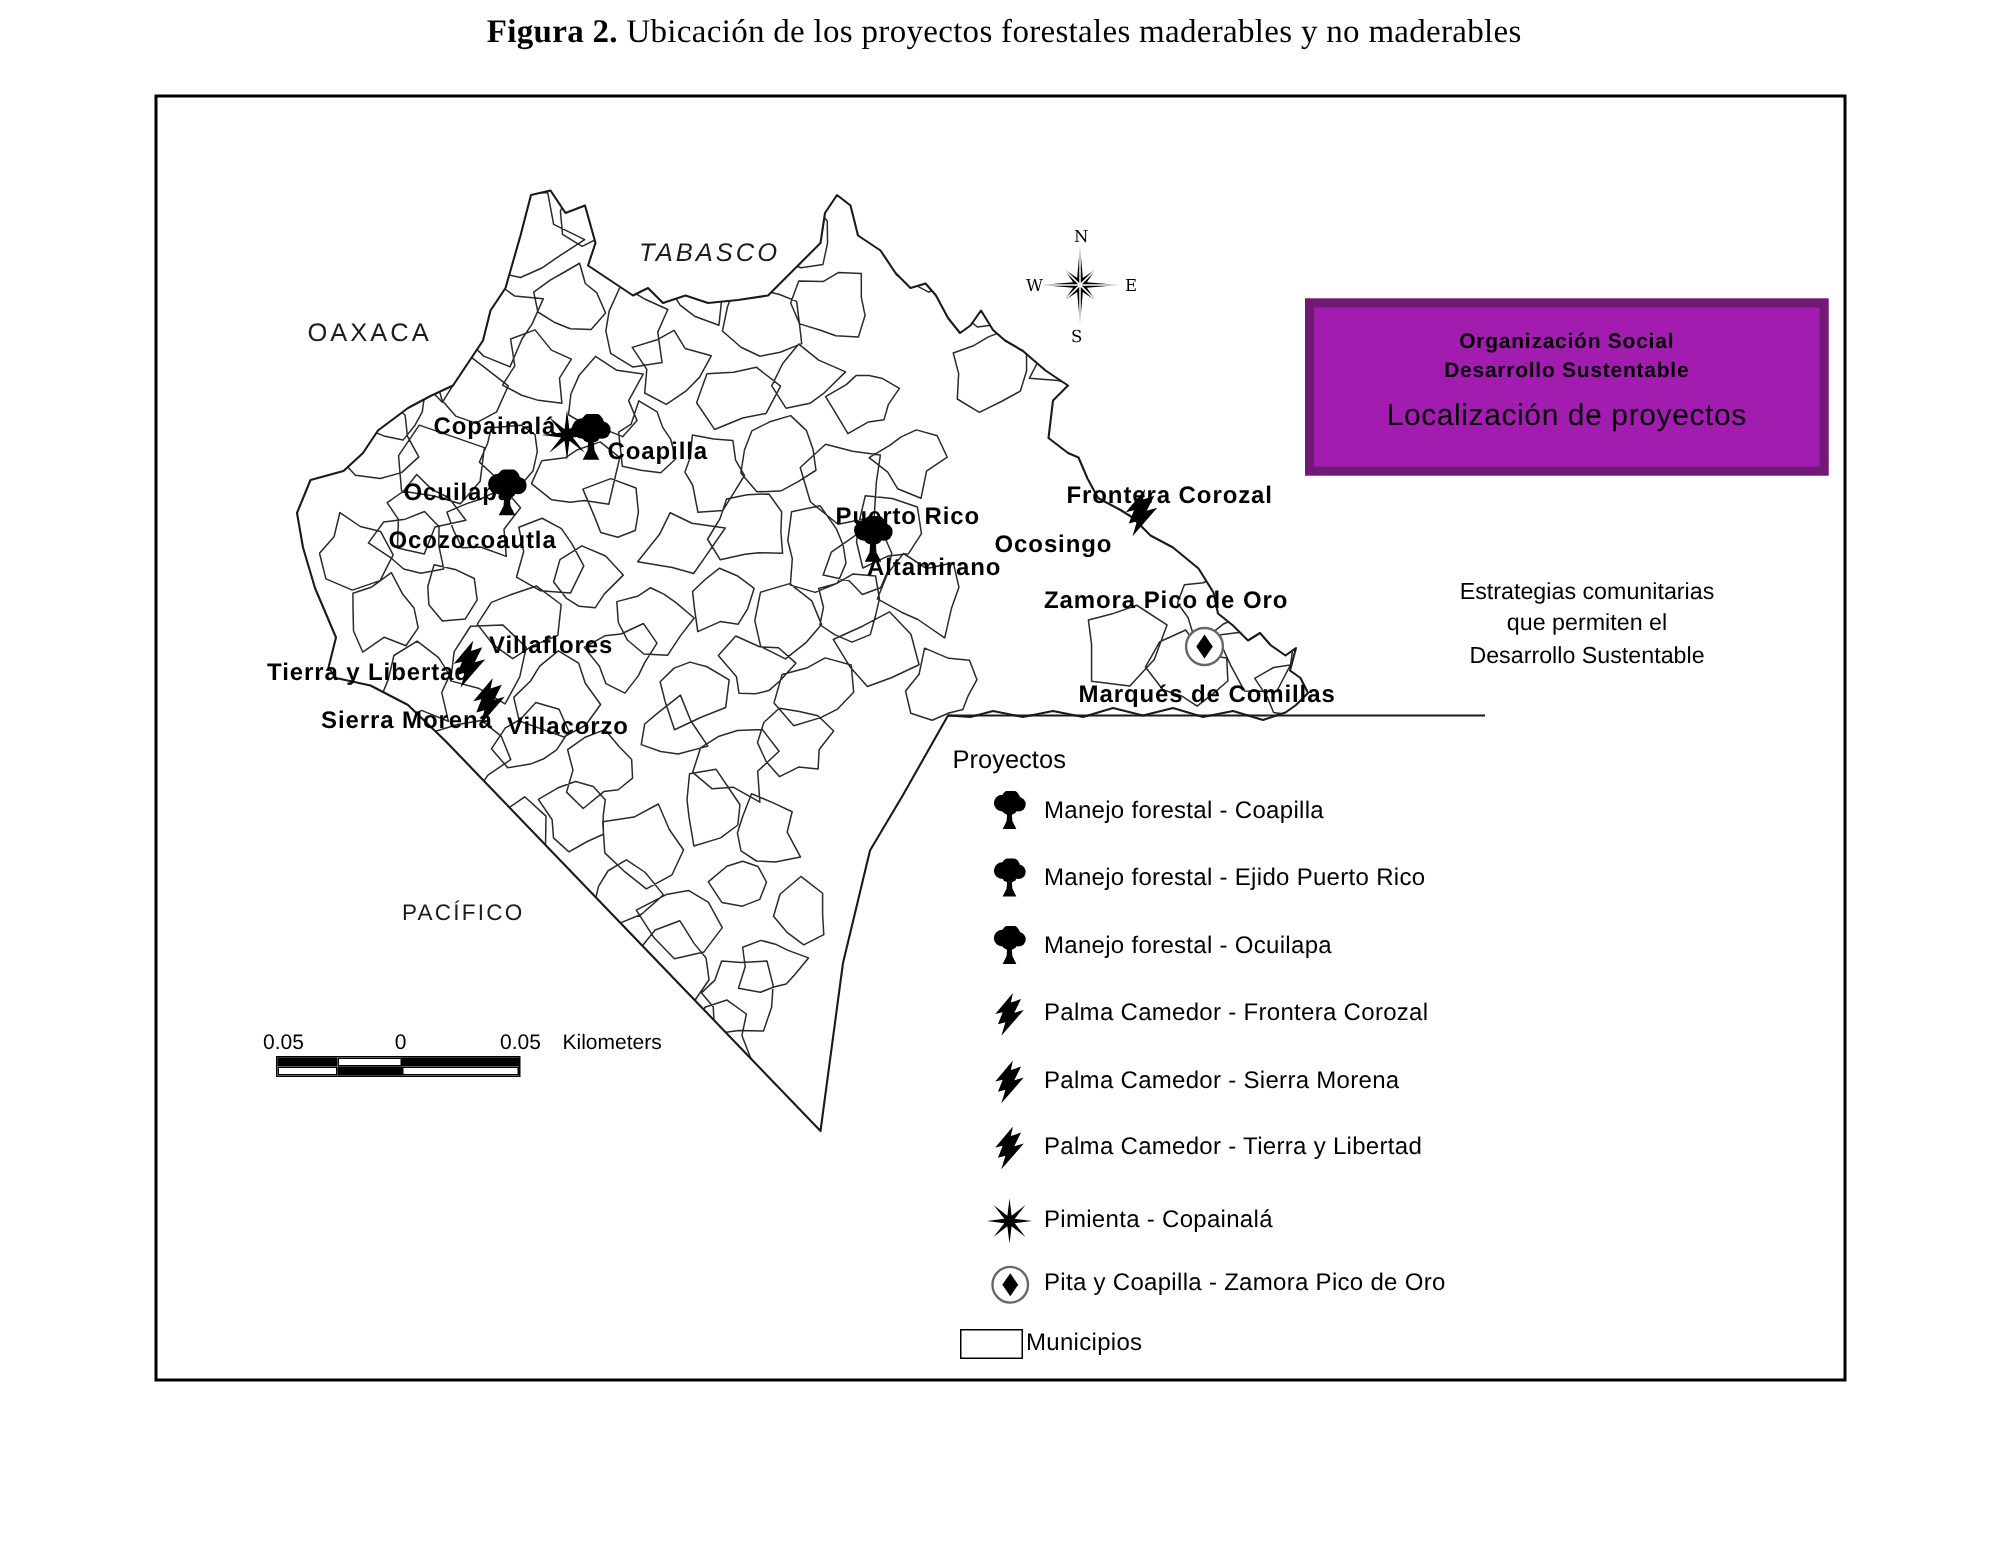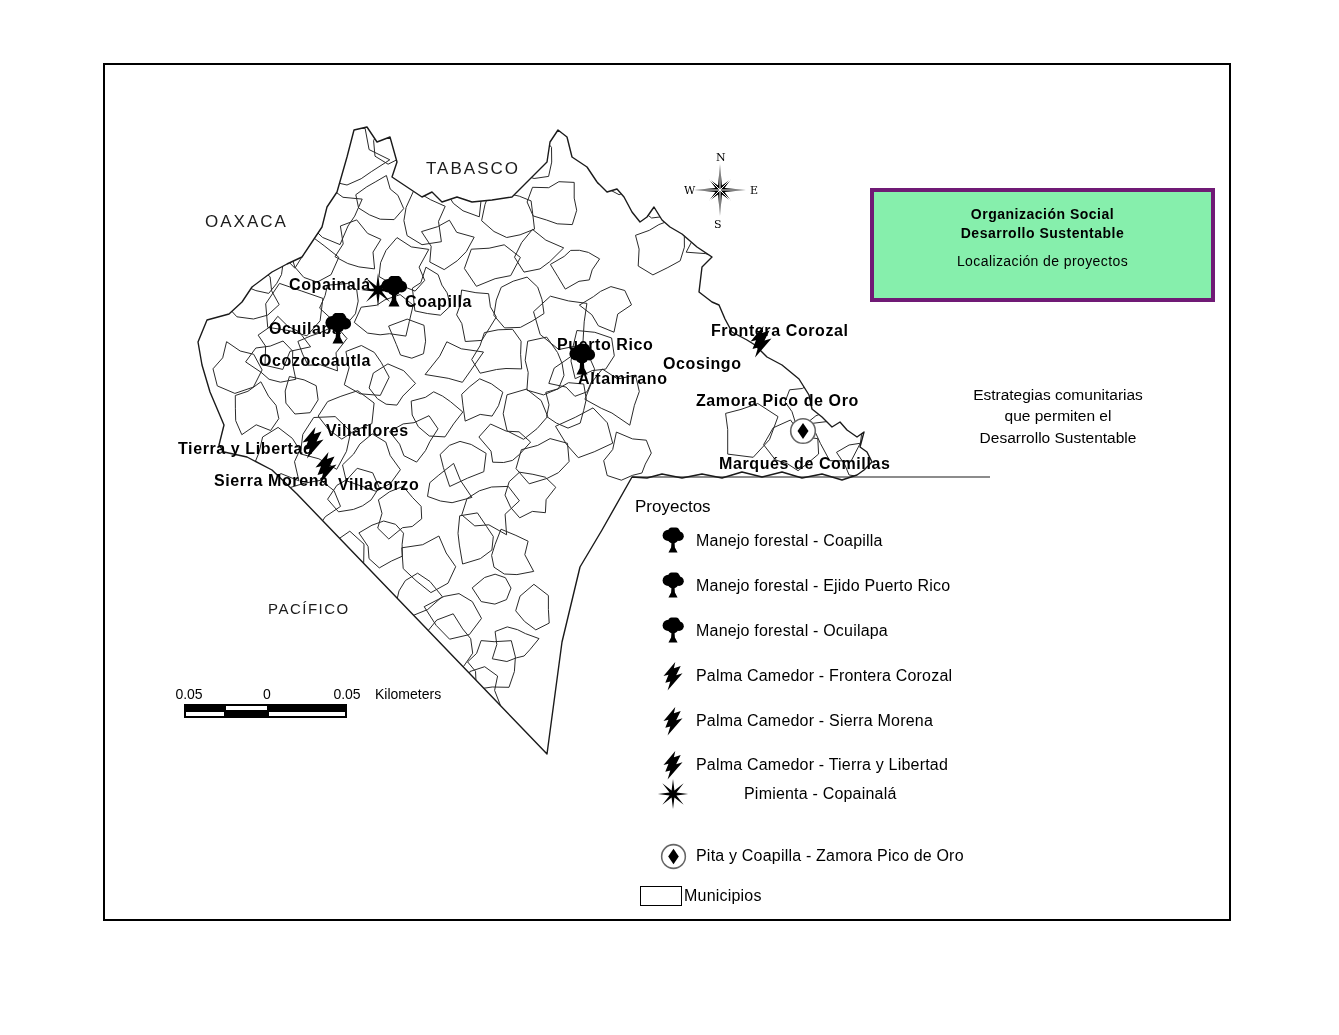--- a/index.html
+++ b/index.html
@@ -14,25 +14,25 @@
          border:2px solid #000;background:#fff;}
   #mapsvg{position:absolute;left:0;top:0;}
   
   .region{position:absolute;font-size:17px;letter-spacing:2px;color:#1c1c1c;}
   .region.small{font-size:15px;letter-spacing:1.5px;}
   
   .plc{position:absolute;font-size:16px;font-weight:bold;letter-spacing:.6px;white-space:nowrap;}
   
   .cdir{position:absolute;font-family:"DejaVu Serif",serif;font-size:11px;}
   
-  #infobox{position:absolute;left:765px;top:123px;width:337px;height:106px;
-           background:#86efac;border:4px solid #701a75;text-align:center;}
+  #infobox{position:absolute;left:765px;top:134px;width:337px;height:106px;
+           background:#a21caf;border:6px solid #701a75;text-align:center;}
   #infobox .l1{margin-top:14px;font-size:14px;font-weight:bold;letter-spacing:.5px;}
   #infobox .l2{margin-top:3px;font-size:14px;font-weight:bold;letter-spacing:.5px;}
-  #infobox .l3{margin-top:12px;font-size:14px;letter-spacing:.4px;}
+  #infobox .l3{margin-top:12px;font-size:20px;letter-spacing:.4px;}
   
   #sidenote{position:absolute;left:833px;top:319px;width:240px;text-align:center;
             font-size:15.5px;line-height:1.38;white-space:pre-line;}
   
   #legend{position:absolute;left:527px;top:432px;width:420px;}
   #legend .hdr{position:absolute;left:3px;top:0;font-size:17px;}
   .lrow{position:absolute;display:flex;align-items:center;height:34px;}
   .lrow .ic{width:46px;display:flex;justify-content:center;align-items:center;}
   .lrow .tx{font-size:16px;letter-spacing:.2px;white-space:nowrap;}
   .muniswatch{width:40px;height:18px;background:#fff;border:1.5px solid #000;}
@@ -47,20 +47,23 @@
   #sb-bar .w{background:#fff;border:1px solid #000;}
   
   #source{position:absolute;left:85px;top:940px;font-family:"Liberation Serif",serif;
           font-size:18.5px;}
 </style>
 </head>
 <body>
 
 <div id="page">
 
+  <div id="fig-title">
+    <span class="b">Figura 2.</span><span> Ubicación de los proyectos forestales maderables y no maderables</span>
+  </div>
 
   <div id="frame">
 
     <svg id="mapsvg" width="1124" height="854" viewBox="0 0 1124 854">
       <defs>
         <clipPath id="stateClip">
             <polygon id="clipPoly" points="232,127 242,92 249,65 262,62 272,77 285,72 292,97 287,112 302,122 317,132 327,127 337,137 352,132 367,137 387,135 407,132 417,122 427,112 442,97 445,77 453,65 462,72 467,92 482,102 492,117 502,127 512,124 519,132 527,147 535,157 542,152 549,142 557,155 565,162 577,169 592,182 607,192 597,202 594,227 607,237 614,240 620,254 627,267 642,275 650,280 662,292 677,300 694,314 704,330 707,344 717,352 727,362 735,357 742,365 752,372 759,367 755,382 762,387 767,397 759,405 752,410 737,415 717,409 697,413 677,407 657,412 637,407 617,413 597,409 577,413 557,409 542,413 527,412 497,465 475,502 457,577 442,689 417,663 392,637 367,611 342,585 317,559 292,533 267,507 242,481 217,455 192,429 167,405 142,392 119,387 114,380 119,360 105,327 97,300 93,277 102,255 124,249 137,237 147,222 167,207 182,199 197,192 207,177 217,162 222,142"></polygon>
           </clipPath>
 
         <symbol id="sym-tree" viewBox="0 0 30 34">
@@ -110,21 +113,21 @@
       <use href="#sym-tree" x="274" y="211" width="30" height="33"></use>
       <use href="#sym-tree" x="218" y="248" width="30" height="33"></use>
       <use href="#sym-tree" x="462" y="279" width="30" height="33"></use>
       <use href="#sym-bolt" x="645" y="261" width="22" height="32"></use>
       <use href="#sym-bolt" x="197" y="362" width="22" height="32"></use>
       <use href="#sym-bolt" x="210" y="387" width="22" height="32"></use>
       <use href="#sym-diamond-circle" x="684" y="352" width="28" height="28"></use>
     </svg>
 
     <div class="region" style="left:100px;top:147px;">OAXACA</div>
-    <div class="region" style="left:321px;top:94px;">TABASCO</div>
+    <div class="region" style="left:321px;top:94px;font-style:italic;">TABASCO</div>
     <div class="region small" style="left:163px;top:535px;">PACÍFICO</div>
 
     <div class="cdir" style="left:611px;top:86px;">N</div>
     <div class="cdir" style="left:609px;top:153px;">S</div>
     <div class="cdir" style="left:579px;top:119px;">W</div>
     <div class="cdir" style="left:645px;top:119px;">E</div>
 
     <div class="plc" style="left:184px;top:211px;">Copainalá</div>
     <div class="plc" style="left:300px;top:228px;">Coapilla</div>
     <div class="plc" style="left:164px;top:255px;">Ocuilapa</div>
@@ -194,21 +197,21 @@
         <span class="tx">Palma Camedor - Sierra Morena</span>
       </div>
       <div class="lrow" style="left:18px;top:251px;">
         <span class="ic">
             <svg width="20" height="29" viewBox="0 0 22 32">
               <use href="#sym-bolt"></use>
             </svg>
           </span>
         <span class="tx">Palma Camedor - Tierra y Libertad</span>
       </div>
-      <div class="lrow" style="left:18px;top:280px;gap:48px;">
+      <div class="lrow" style="left:18px;top:300px;">
         <span class="ic">
             <svg width="32" height="32" viewBox="-18 -18 36 36">
               <use href="#sym-star8" x="-18" y="-18" width="36" height="36"></use>
             </svg>
           </span>
         <span class="tx">Pimienta - Copainalá</span>
       </div>
       <div class="lrow" style="left:18px;top:342px;">
         <span class="ic">
             <svg width="27" height="27" viewBox="-14 -14 28 28">

